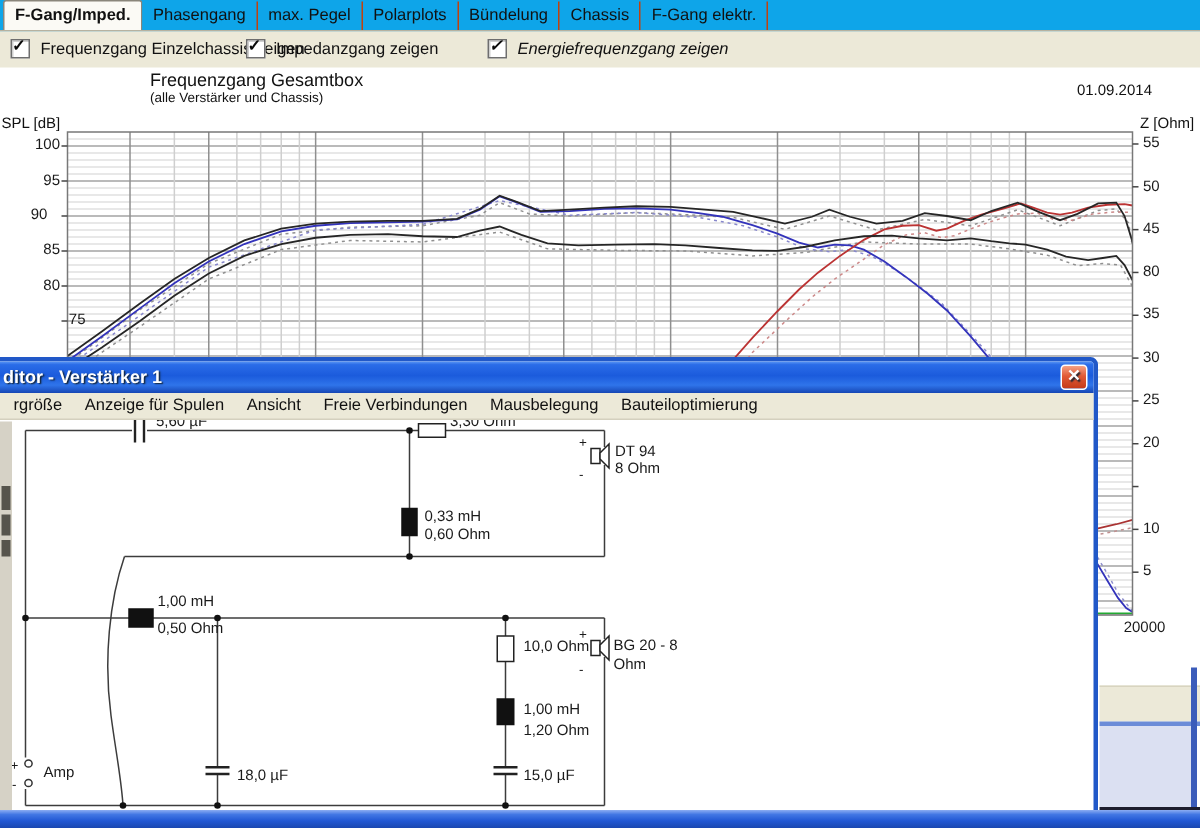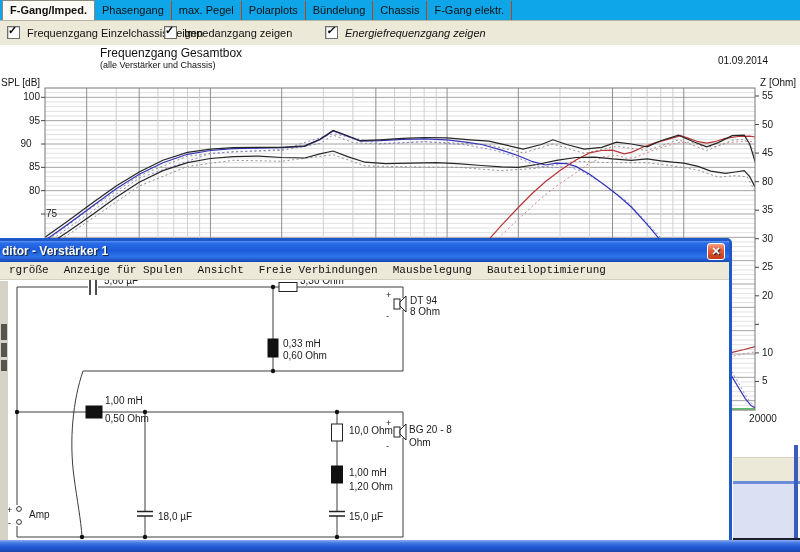--- a/index.html
+++ b/index.html
@@ -22,21 +22,21 @@
   #editor{position:absolute;left:-14px;top:238px;width:746px;height:322px;background:#fff;
           border:3px solid #2158c8;border-radius:5px 5px 0 0;box-sizing:border-box;z-index:10;}
   .titlebar{height:21px;background:linear-gradient(180deg,#5a96f4 0%,#2a6ce8 10%,#1b5bdc 45%,#2f74ea 75%,#1646b4 100%);
             color:#fff;font-weight:bold;font-size:12px;line-height:21px;padding-left:13px;position:relative;
             border-radius:2px 2px 0 0;text-shadow:1px 1px 1px #123;}
   .closebtn{position:absolute;right:4px;top:2px;width:18px;height:17px;border-radius:3px;border:1px solid #fff;
             background:linear-gradient(180deg,#f4a184 0%,#e25a35 45%,#c43a1a 100%);color:#fff;font-size:11px;
             font-weight:bold;text-align:center;line-height:15px;box-sizing:border-box;cursor:default;}
   .menubar{height:17px;background:#ECE9D8;font-size:11px;padding-left:14px;border-bottom:1px solid #d4d0be;
            position:relative;z-index:2;}
-  .menuitem{display:inline-block;padding:1px 6px 0;line-height:15px;cursor:default;font-family:Liberation Mono, monospace;}
+  .menuitem{display:inline-block;padding:1px 6px 0;line-height:15px;cursor:default;}
   #circuit{position:absolute;left:11px;top:31px;z-index:1;}
   .lstrip{position:absolute;left:11px;top:40px;width:8px;bottom:0;background:#d6d2c6;z-index:3;}
   .lstrip div{position:absolute;left:1px;width:6px;background:#56544c;}
   
   .frag{position:absolute;}
   #frag-beige{left:733px;top:457px;width:67px;height:24px;background:#ECE9D8;border-top:1px solid #d8d4c0;box-sizing:border-box;}
   #frag-blueline{left:733px;top:481px;width:67px;height:3px;background:#6b8cd8;}
   #frag-lavender{left:733px;top:484px;width:61px;height:54px;background:#dbe0f2;}
   #frag-rightborder{left:794px;top:445px;width:4px;height:95px;background:#3b5cba;}
   #frag-darkline{left:733px;top:538px;width:67px;height:2px;background:#1d1d2e;}

